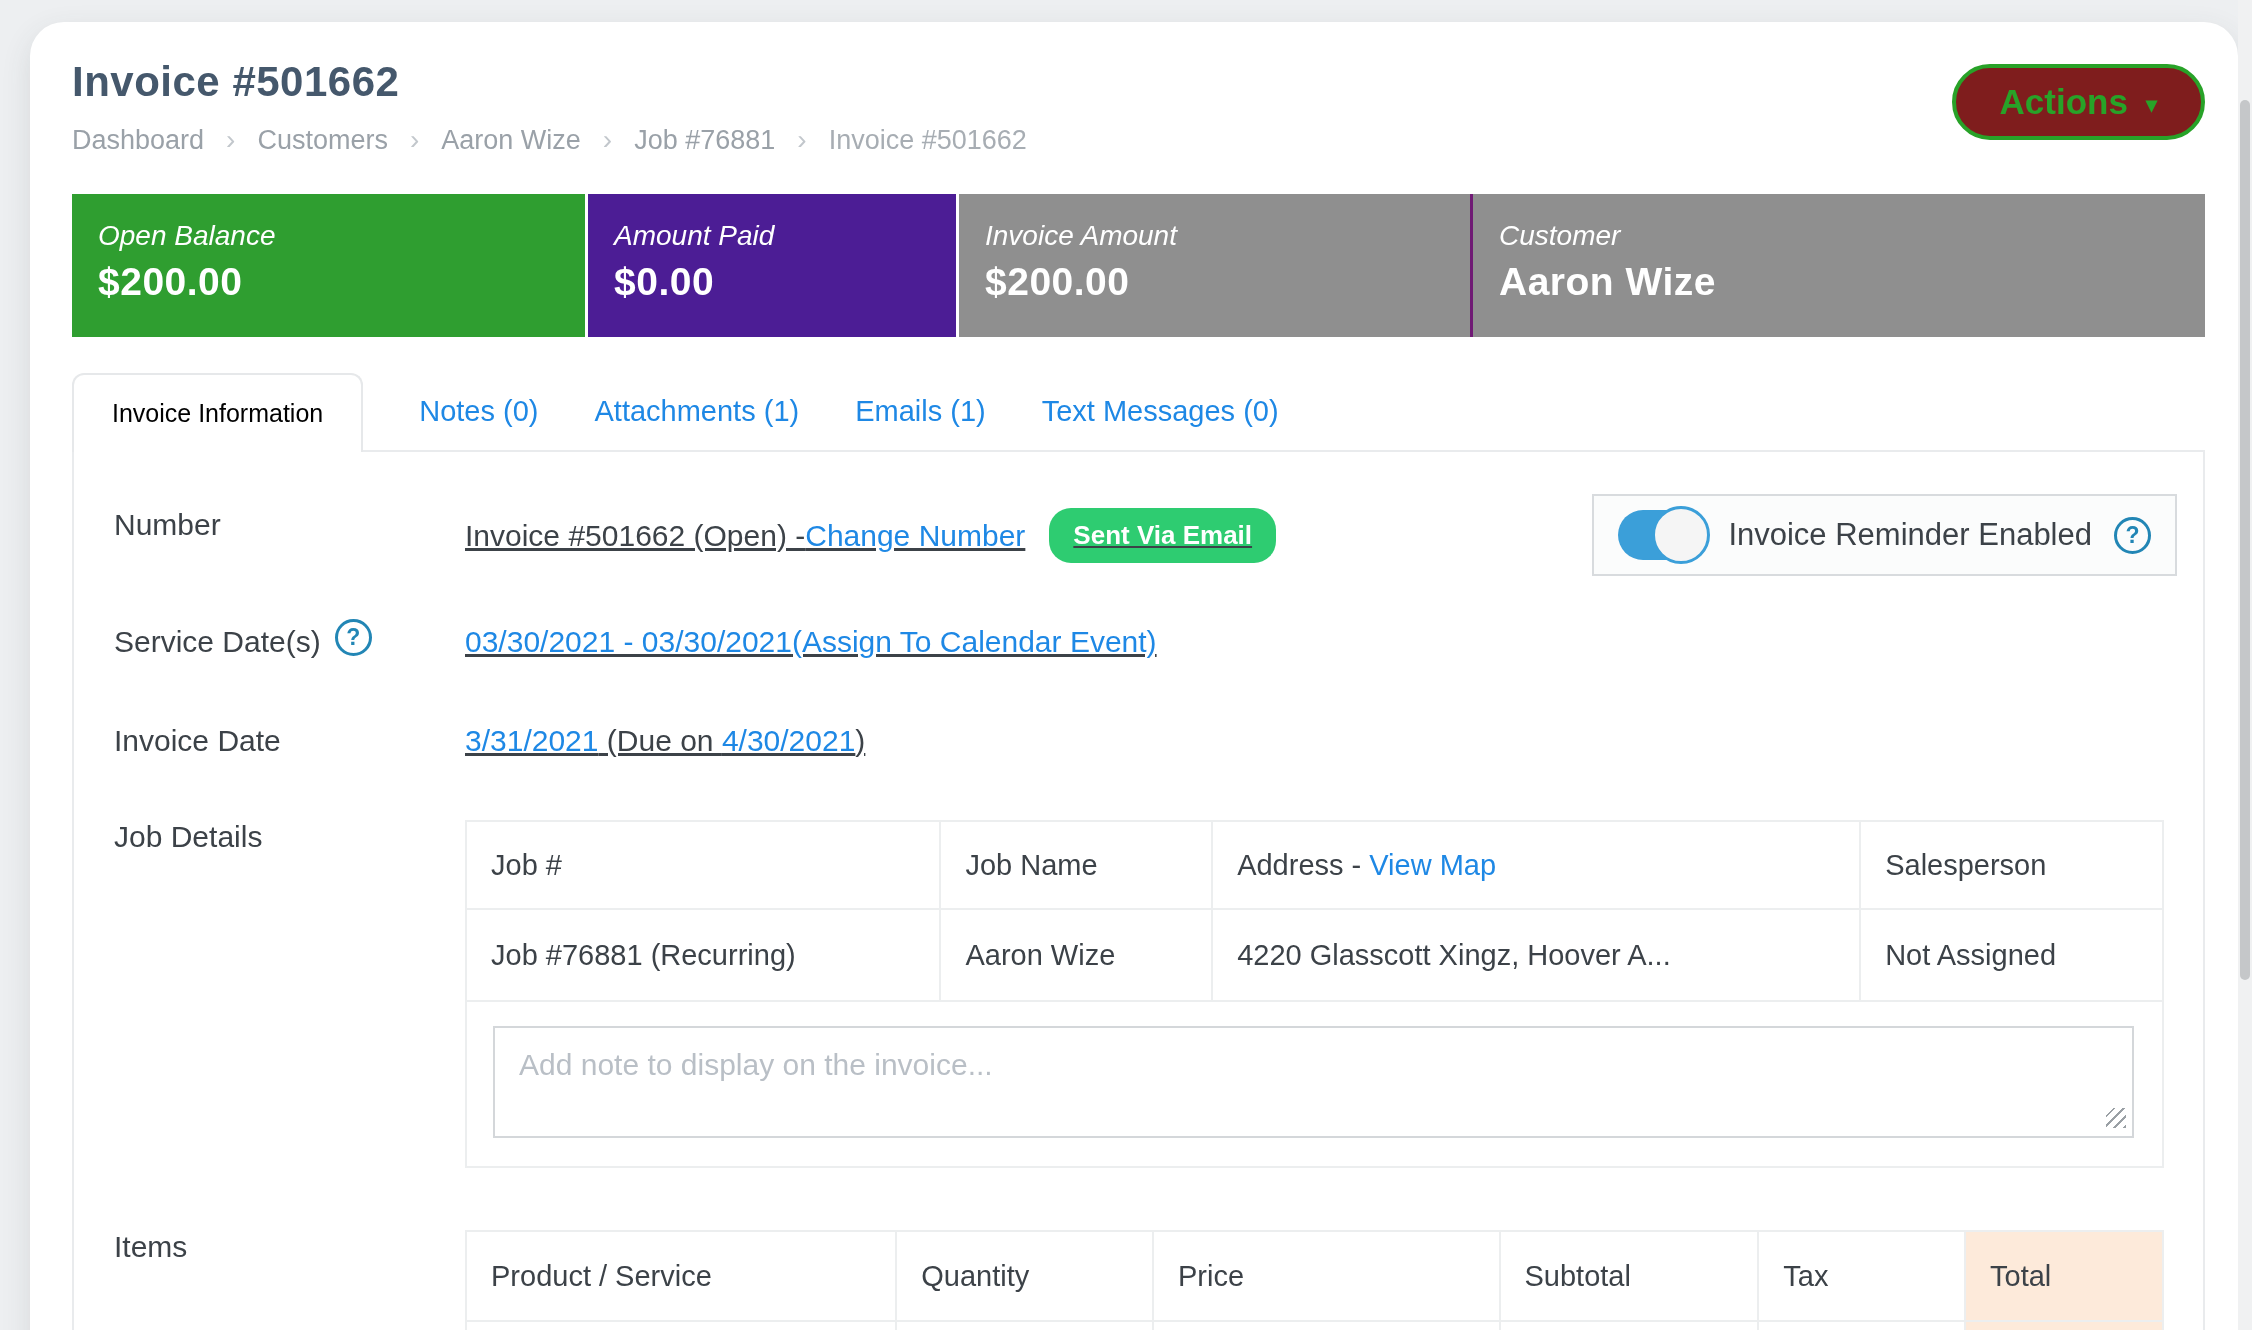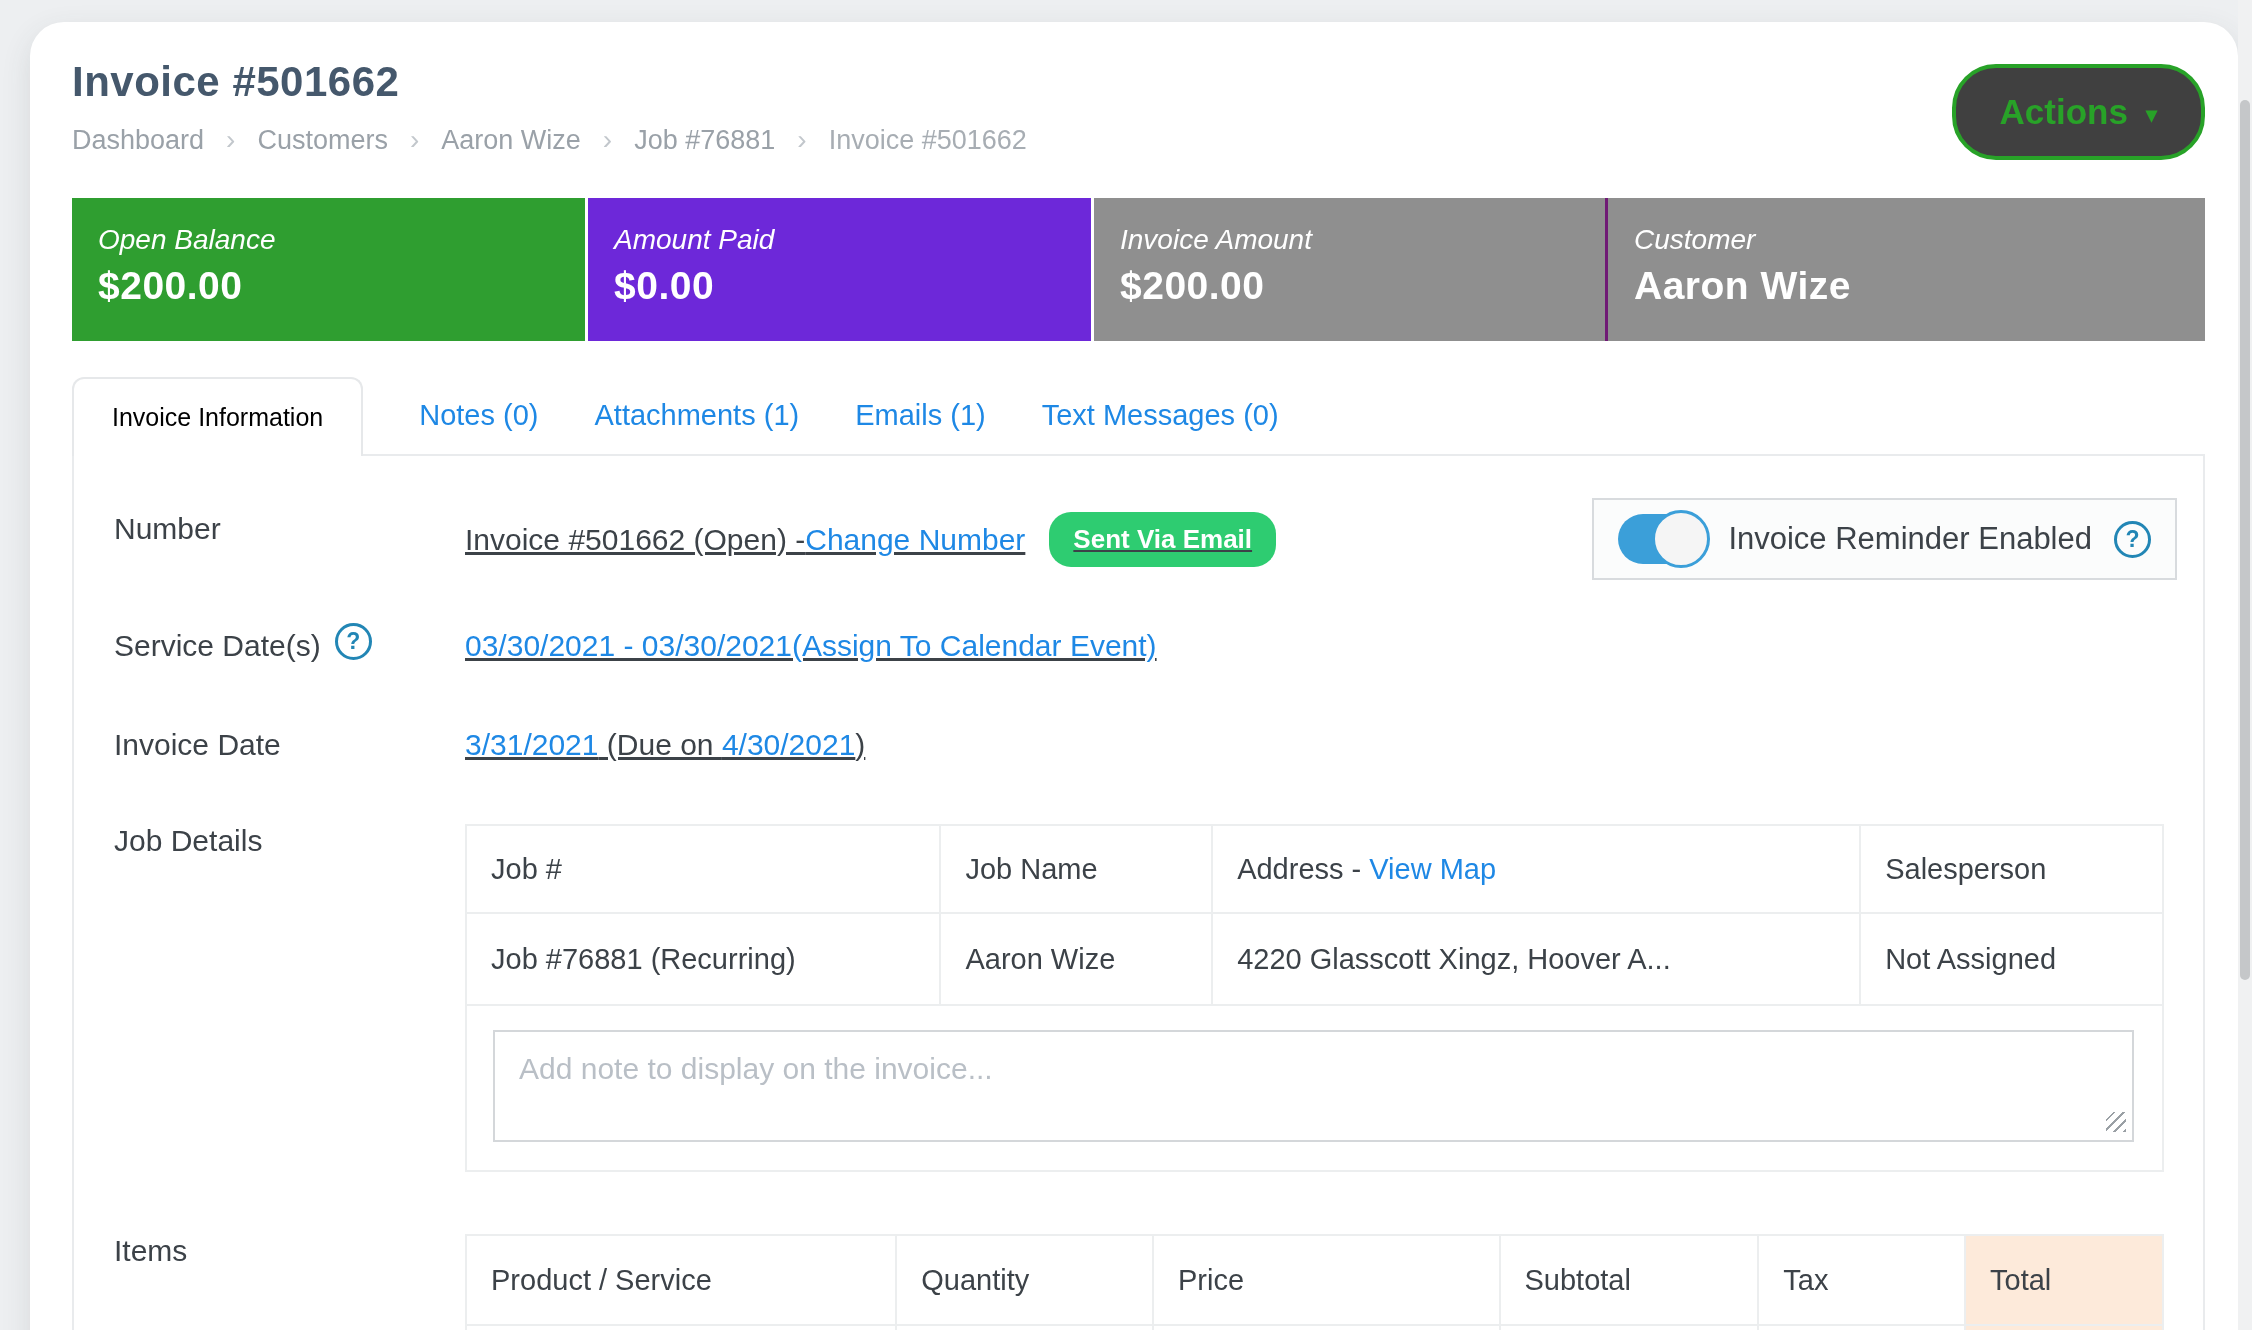--- a/index.html
+++ b/index.html
@@ -18,31 +18,31 @@
   .content { position:absolute; left:0; top:0; right:0; padding:36px 33px 0 42px; }
 
   
   .header { display:flex; justify-content:space-between; align-items:flex-start; }
   .page-title { font-size:42px; font-weight:700; color:#45586c; letter-spacing:.5px; }
   .breadcrumb { margin-top:18px; font-size:27px; color:#9aa1a8; display:flex; align-items:center; gap:22px; }
   .crumb { cursor:pointer; }
   .crumb-sep { color:#c2c7cc; font-size:28px; }
   .crumb-current { color:#a7adb3; }
   .actions-btn {
-    margin-top:6px; height:96px; border:4px solid #28a228; border-radius:44px;
-    color:#28a228; font-size:35px; font-weight:600; background:#404040;
+    margin-top:6px; height:76px; border:4px solid #28a228; border-radius:44px;
+    color:#28a228; font-size:35px; font-weight:600; background:#7f1d1d;
     display:flex; align-items:center; gap:18px; padding:0 44px; cursor:pointer;
   }
   .caret { font-size:22px; padding-top:6px; }
 
   
   .summary { margin-top:38px; display:flex; width:2133px; height:143px;border-radius:29px; }
   .sum-card { color:#fff; padding:26px 0 0 26px; overflow:hidden; }
   .sum-card.c0 { width:513px; background:#2f9e30; }
-  .sum-card.c1 { width:506px; background:#6d28d9; border-left:3px solid #fff; }
+  .sum-card.c1 { width:371px; background:#4c1d95; border-left:3px solid #fff; }
   .sum-card.c2 { width:514px; background:#8f8f8f; border-left:3px solid #fff; }
   .sum-card.c3 { flex:1; background:#8f8f8f; border-left:3px solid #701a75; }
   .sum-label { font-style:italic; font-size:28px; font-weight:500; }
   .sum-value { margin-top:8px; font-size:39px; font-weight:700; letter-spacing:.5px; }
 
   
   .tabs { margin-top:36px; display:flex; align-items:center; height:77px; position:relative; z-index:3; }
   .tab-active {
     height:79px; margin-bottom:-2px; background:#fff;
     border:2px solid #e6e8ea; border-bottom:none; border-radius:12px 12px 0 0;

